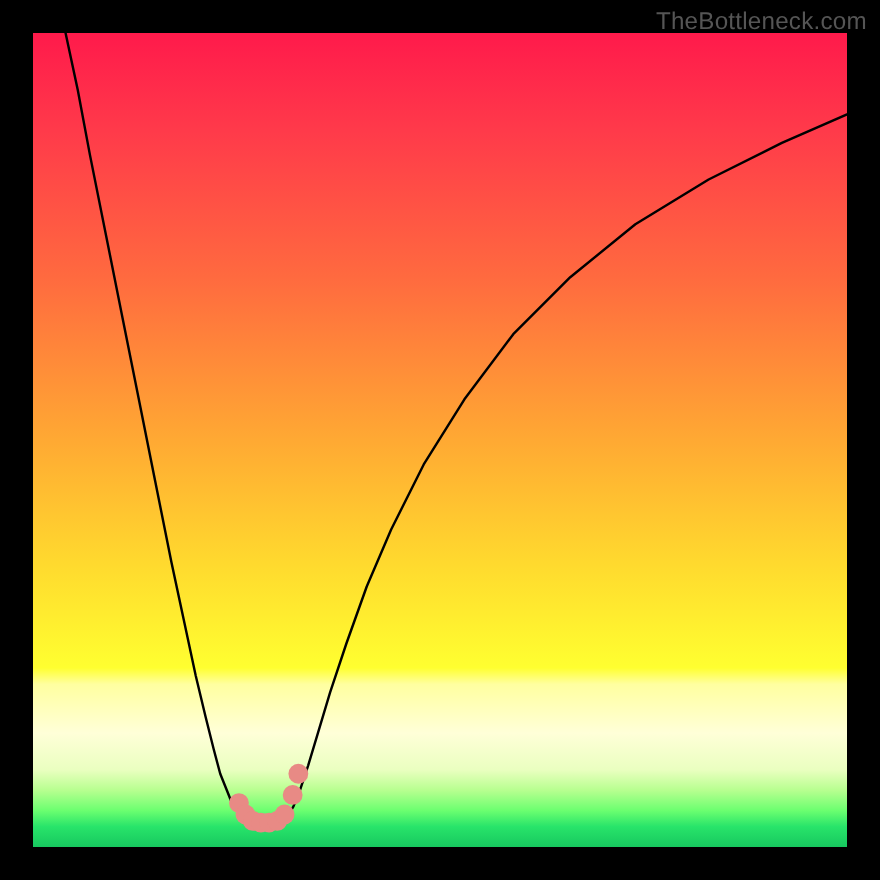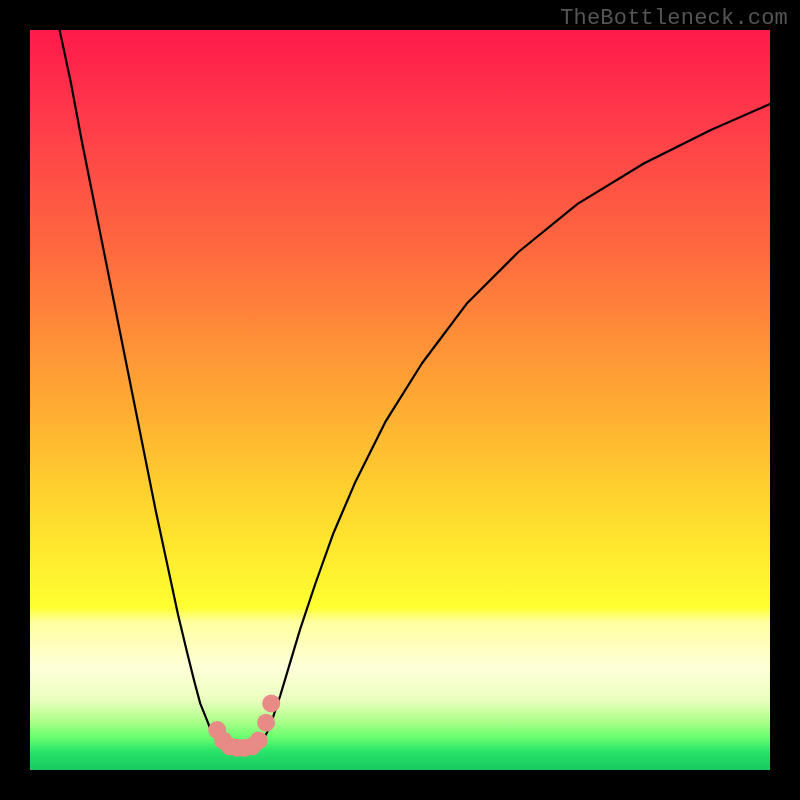--- a/index.html
+++ b/index.html
@@ -9,21 +9,20 @@
     height: 800px;
     overflow: hidden;
     background: #000;
     font-family: Arial, Helvetica, sans-serif;
   }
   .frame {
     position: absolute;
     left: 0; top: 0;
     width: 800px; height: 800px;
     background: #000;
-    font-family: Liberation Mono, monospace;
   }
   .plot {
     position: absolute;
     left: 30px;
     top: 30px;
     width: 740px;
     height: 740px;
     overflow: hidden;
   }
   .watermark {

